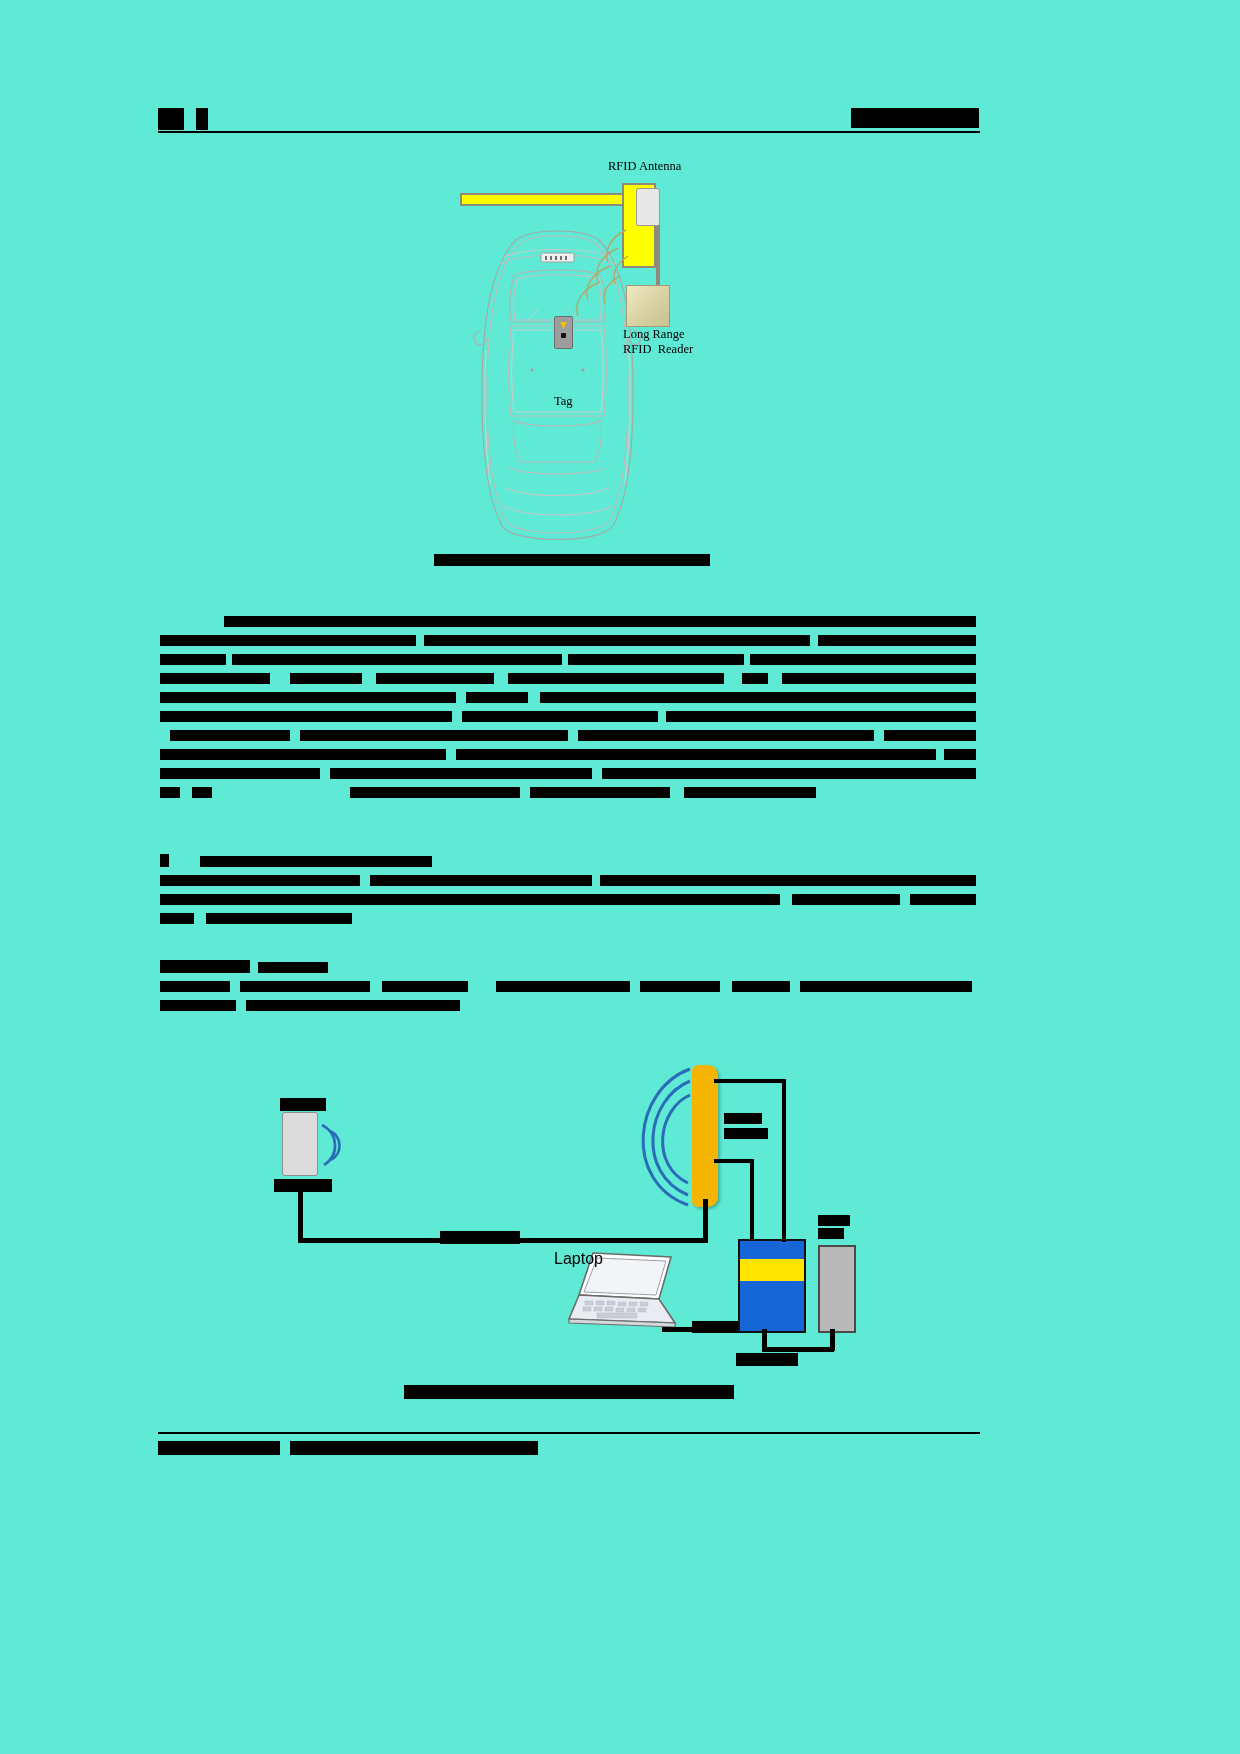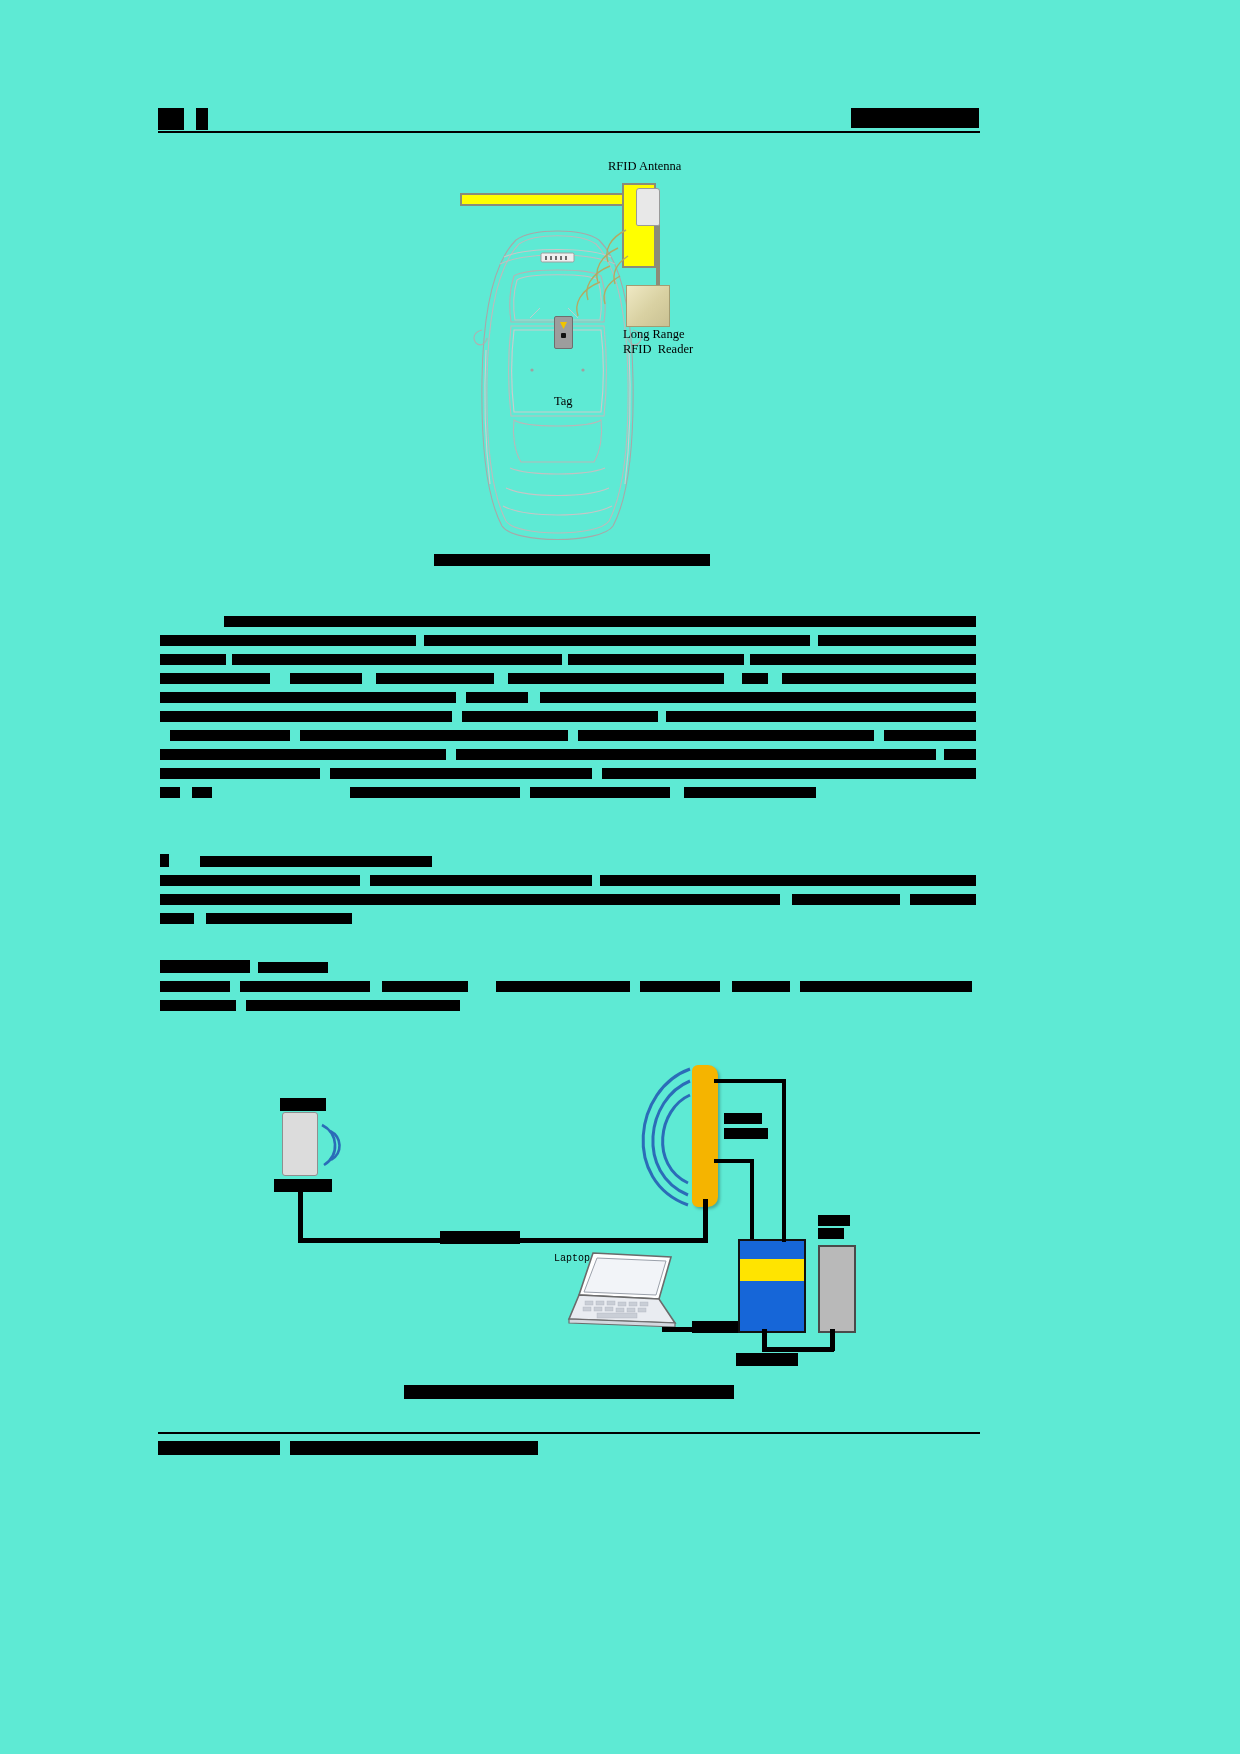--- a/index.html
+++ b/index.html
@@ -36,21 +36,21 @@
 
   
   #fig2{position:absolute;left:262px;top:1055px;width:620px;height:330px;}
   .dev-body{position:absolute;background:#dcdcdc;border:1.6px solid #8f8f8f;border-radius:3px;}
   .yellow-antenna{position:absolute;background:#f5b400;border-radius:6px 10px 10px 6px;
        box-shadow:2px 2px 3px rgba(0,0,0,.25);}
   .ctrl-box{position:absolute;border:2px solid #111;background:#1666d8;}
   .ctrl-stripe{position:absolute;left:0;width:100%;background:#ffe400;}
   .gray-mod{position:absolute;background:#b9b9b9;border:2px solid #4a4a4a;}
   .wire{position:absolute;background:#000;}
-  .flbl{position:absolute;font-family:Liberation Mono, monospace;font-size:10px;line-height:12px;color:#000;white-space:pre;}
+  .flbl{position:absolute;font-family:Liberation Sans, sans-serif;font-size:16px;line-height:12px;color:#000;white-space:pre;}
   .flbl-red{position:absolute;background:#000;}
 
   
   #laptop{position:absolute;left:305px;top:196px;}
 </style>
 </head>
 <body>
 
 <div class="page">
 

